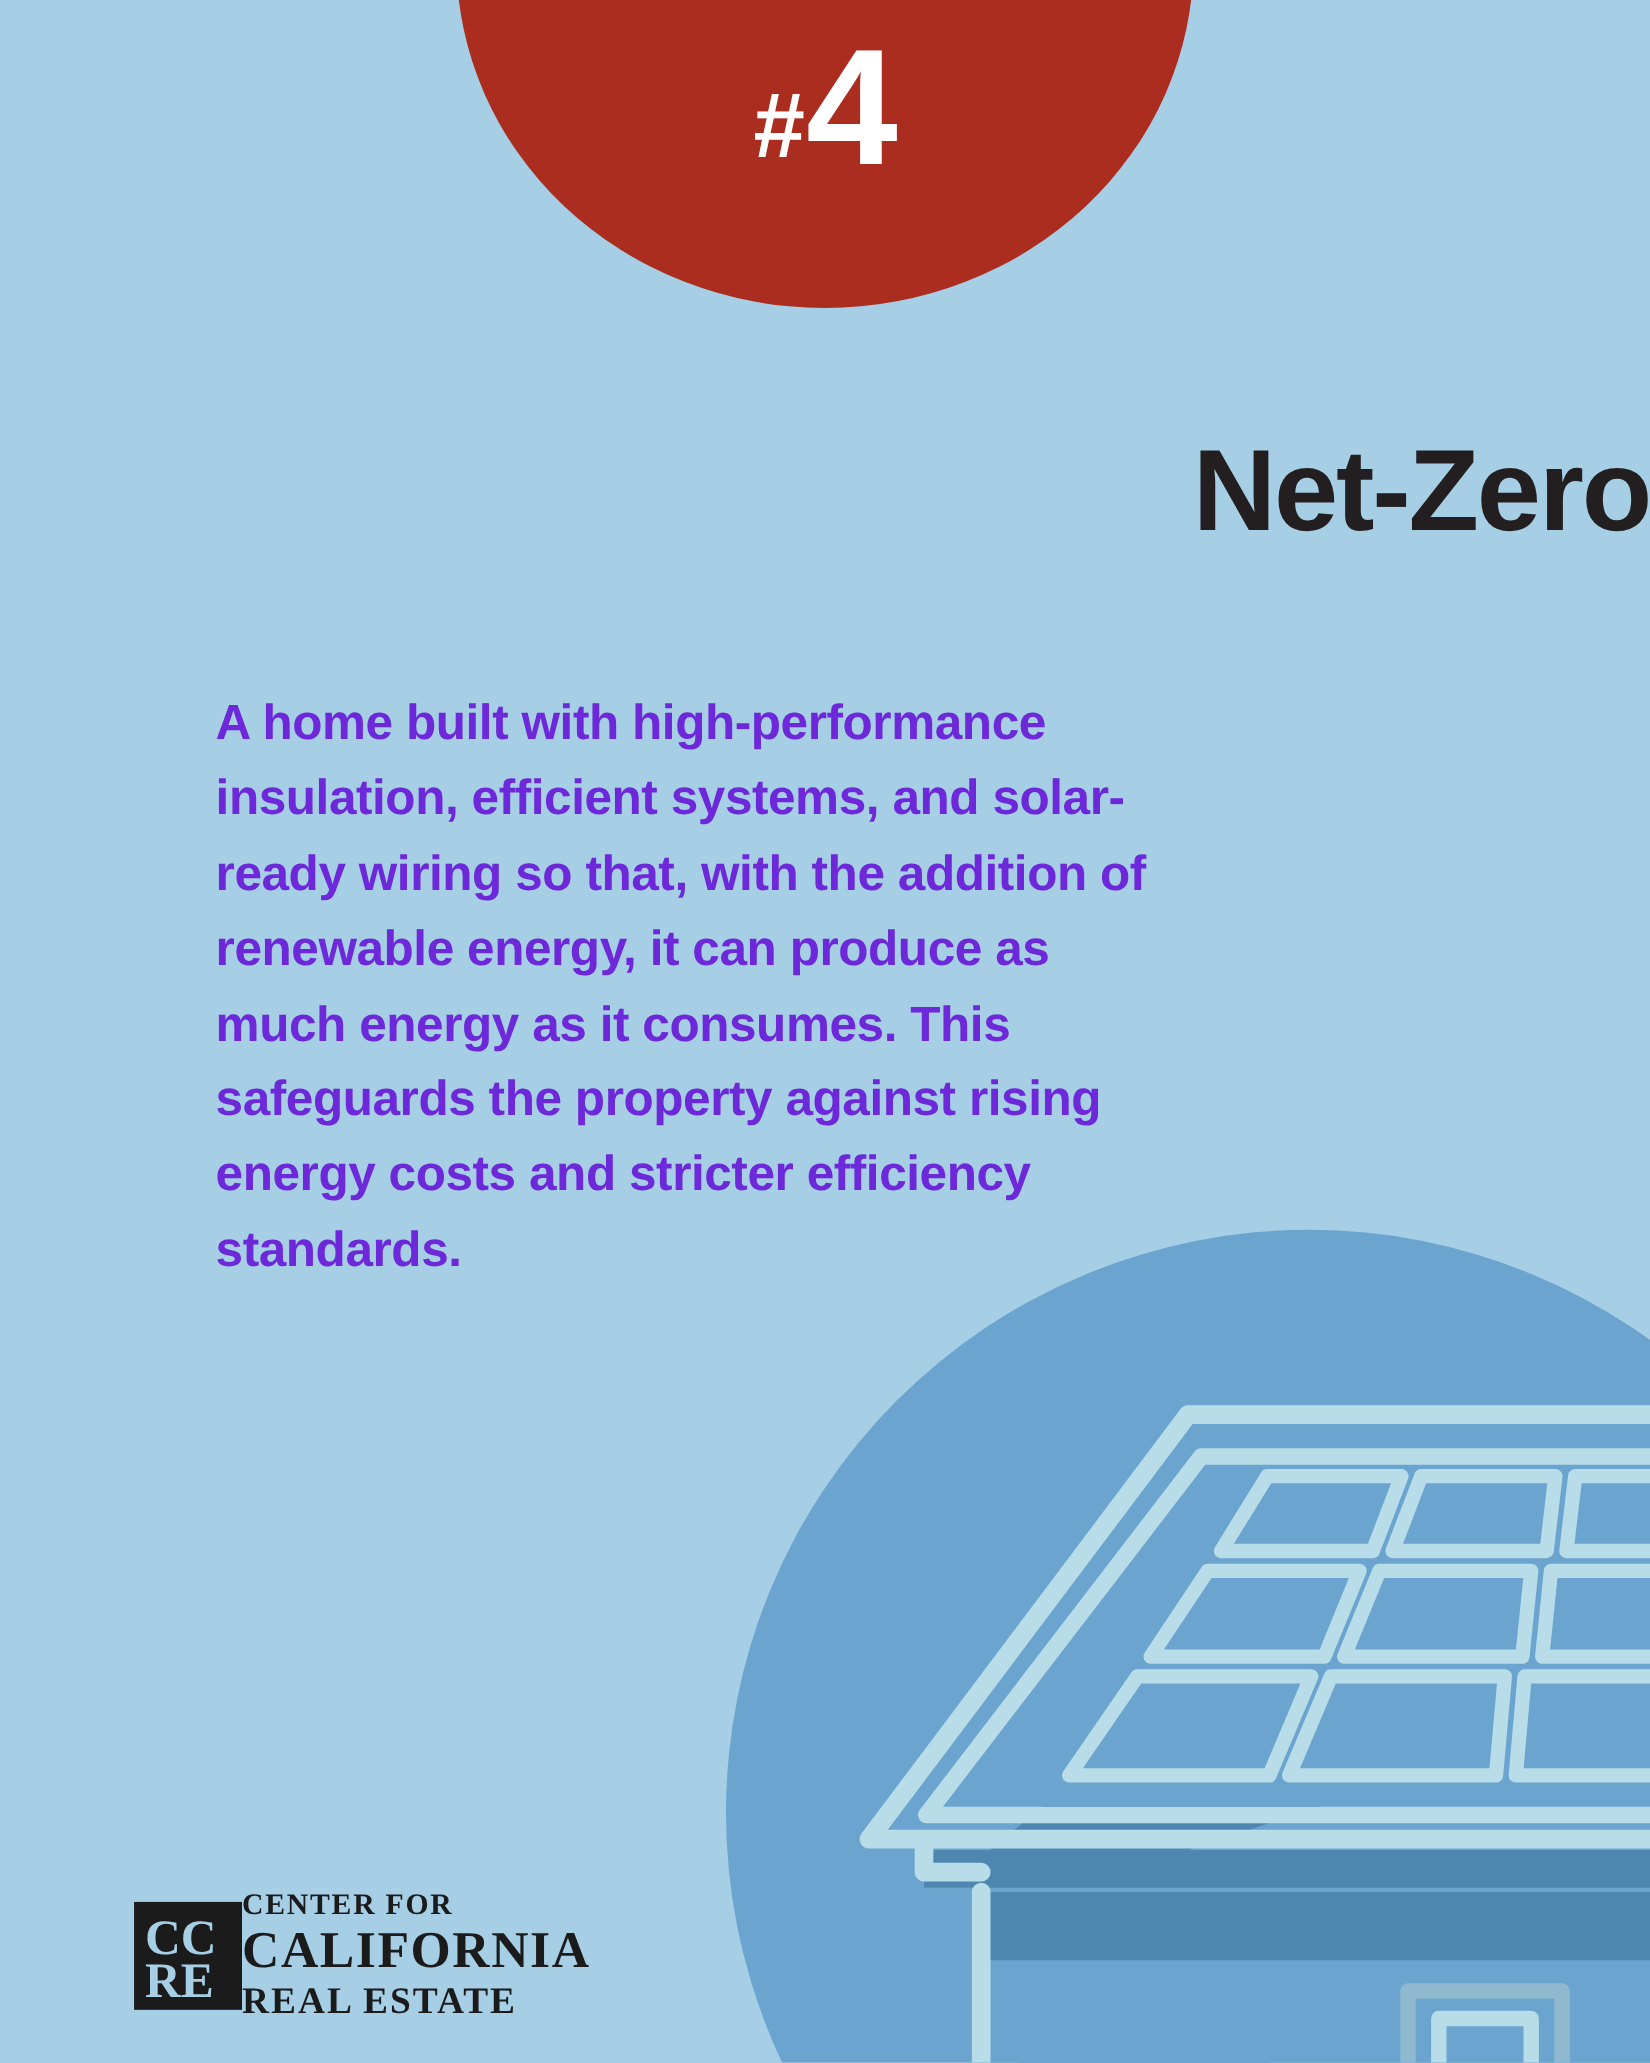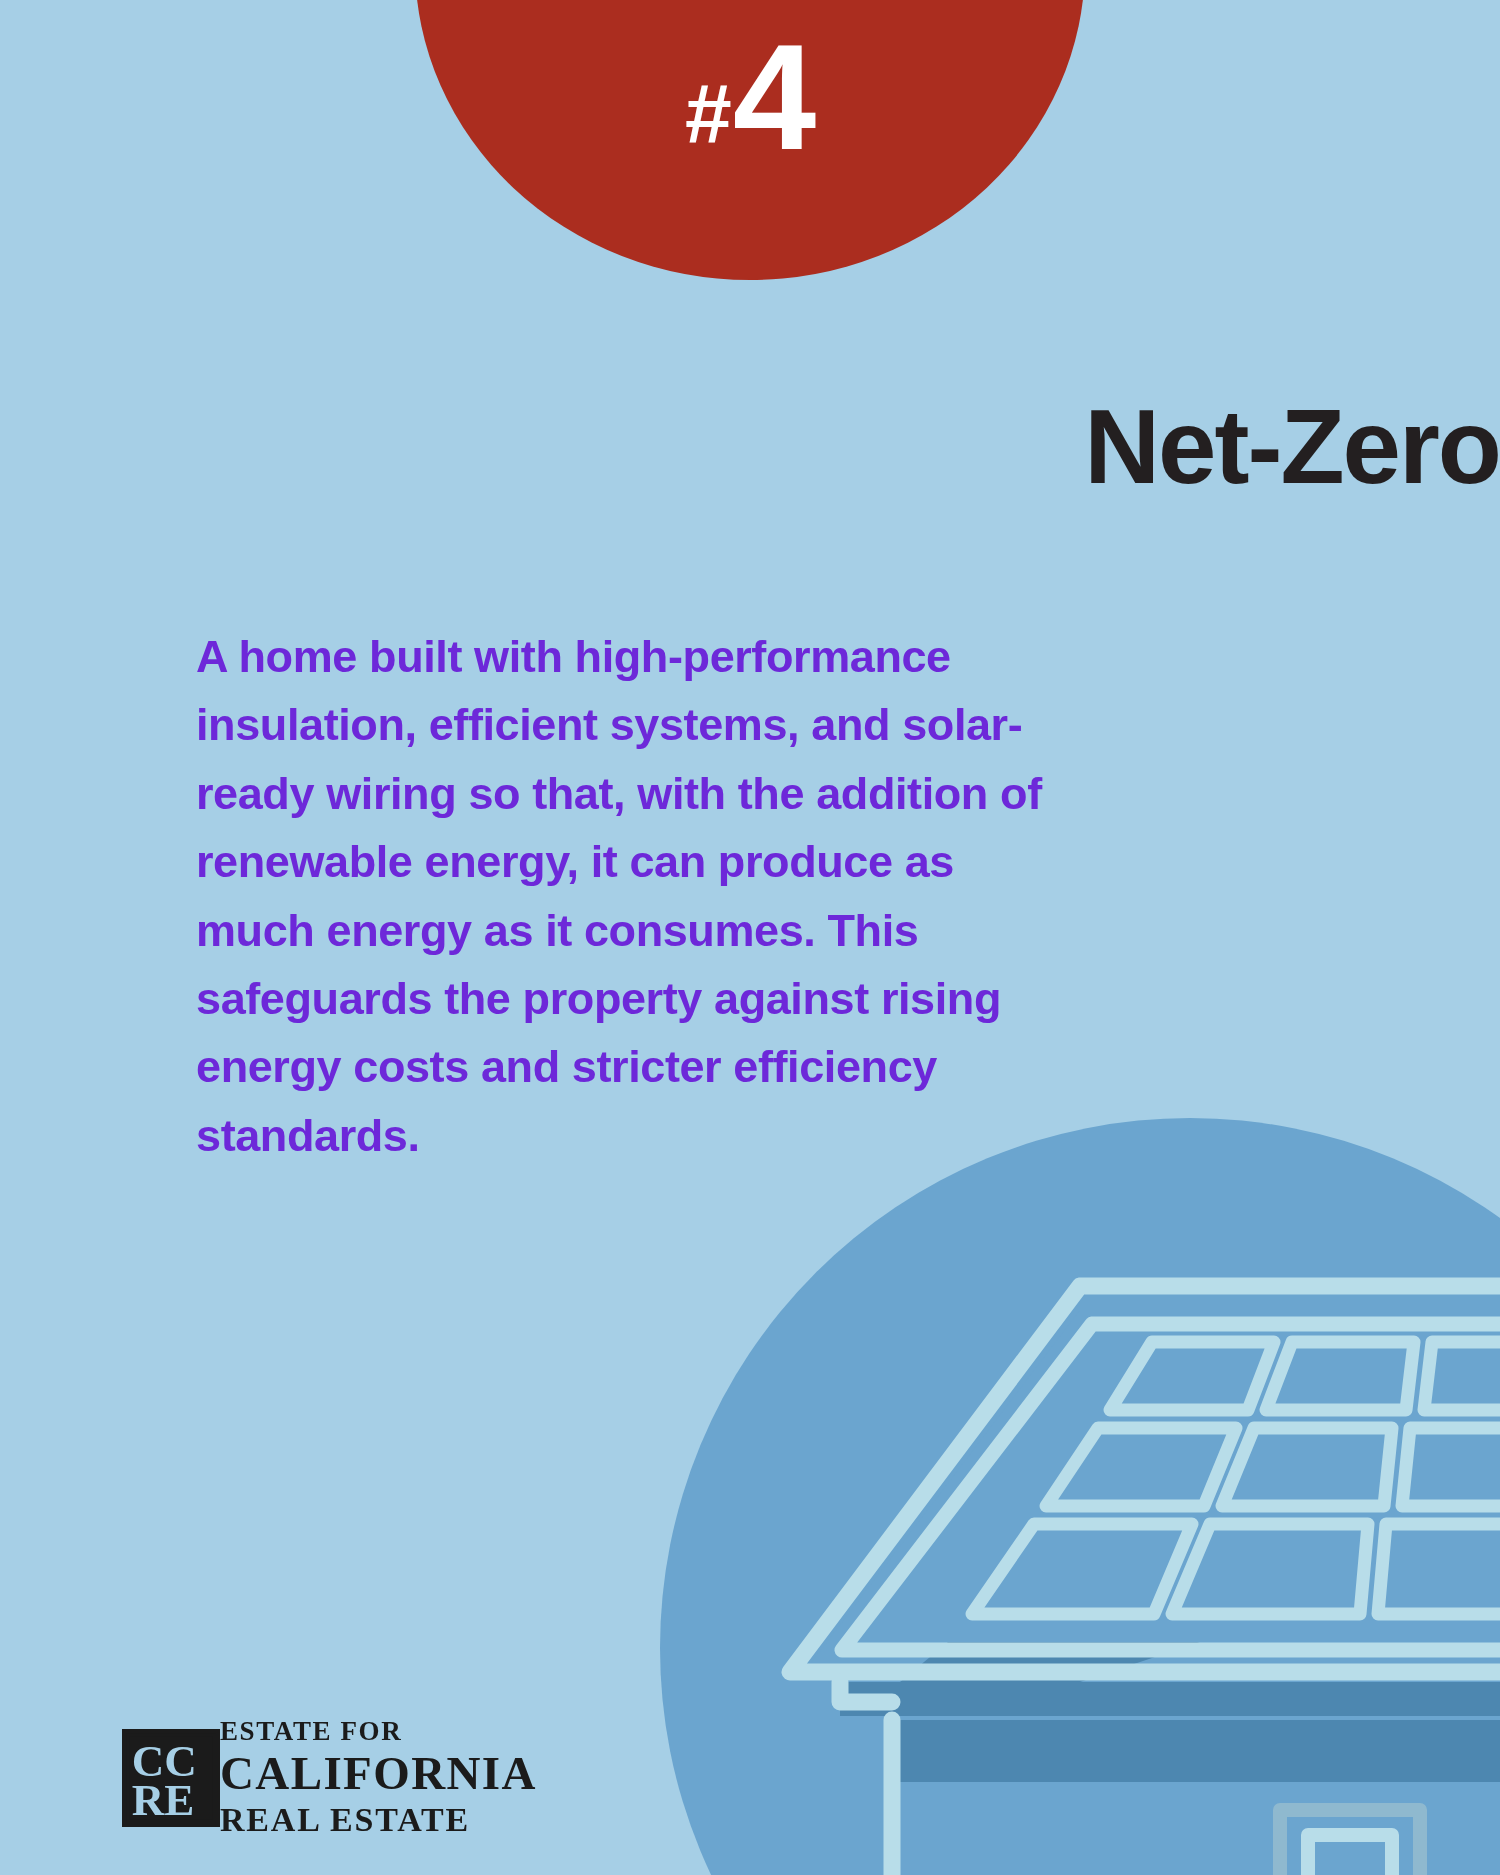--- a/index.html
+++ b/index.html
@@ -166,19 +166,19 @@
   <div class="logo">
     <div class="logo-mark">
       <svg viewBox="0 0 100 100" xmlns="http://www.w3.org/2000/svg">
         <rect x="0" y="0" width="100" height="100" fill="#1b1b1b"></rect>
         <text x="10" y="48" font-family="Liberation Serif, serif" font-size="46" font-weight="700" fill="#a6cfe6">CC</text>
         <text x="10" y="88" font-family="Liberation Serif, serif" font-size="46" font-weight="700" fill="#a6cfe6">RE</text>
         <rect x="6" y="6" width="88" height="88" fill="none" stroke="#1b1b1b" stroke-width="3"></rect>
       </svg>
     </div>
     <div class="logo-text">
-      <div class="logo-l1">ESTATE FOR</div>
+      <div class="logo-l1">CENTER FOR</div>
       <div class="logo-l2">CALIFORNIA</div>
       <div class="logo-l3">REAL ESTATE</div>
     </div>
   </div>
 
 </div>
 
 </body></html>

